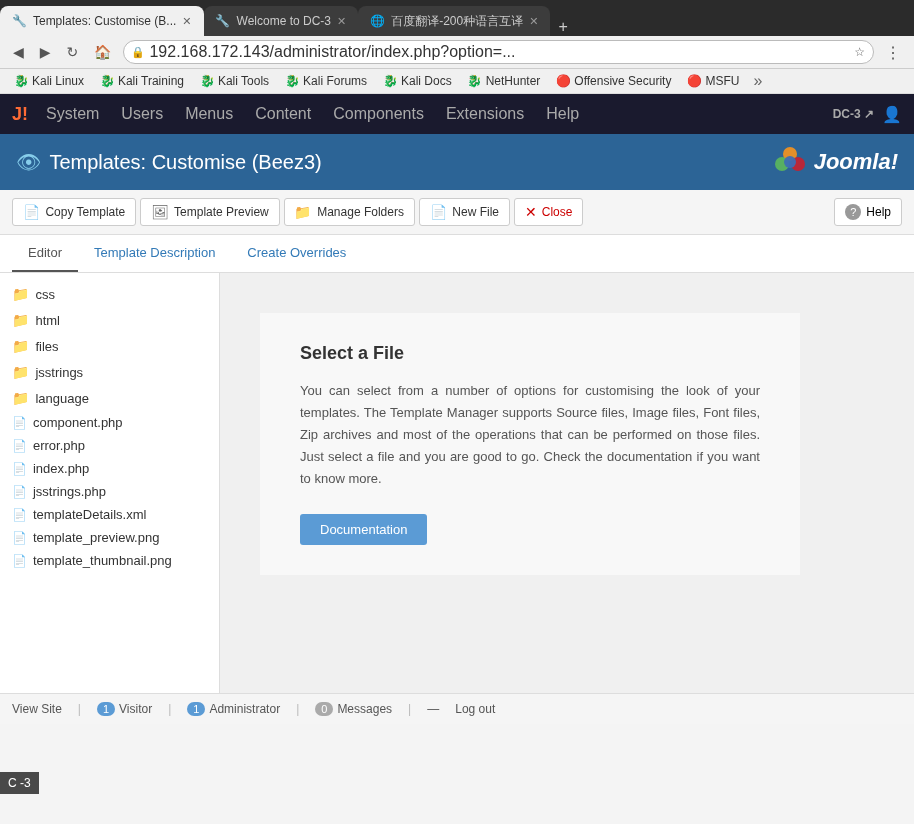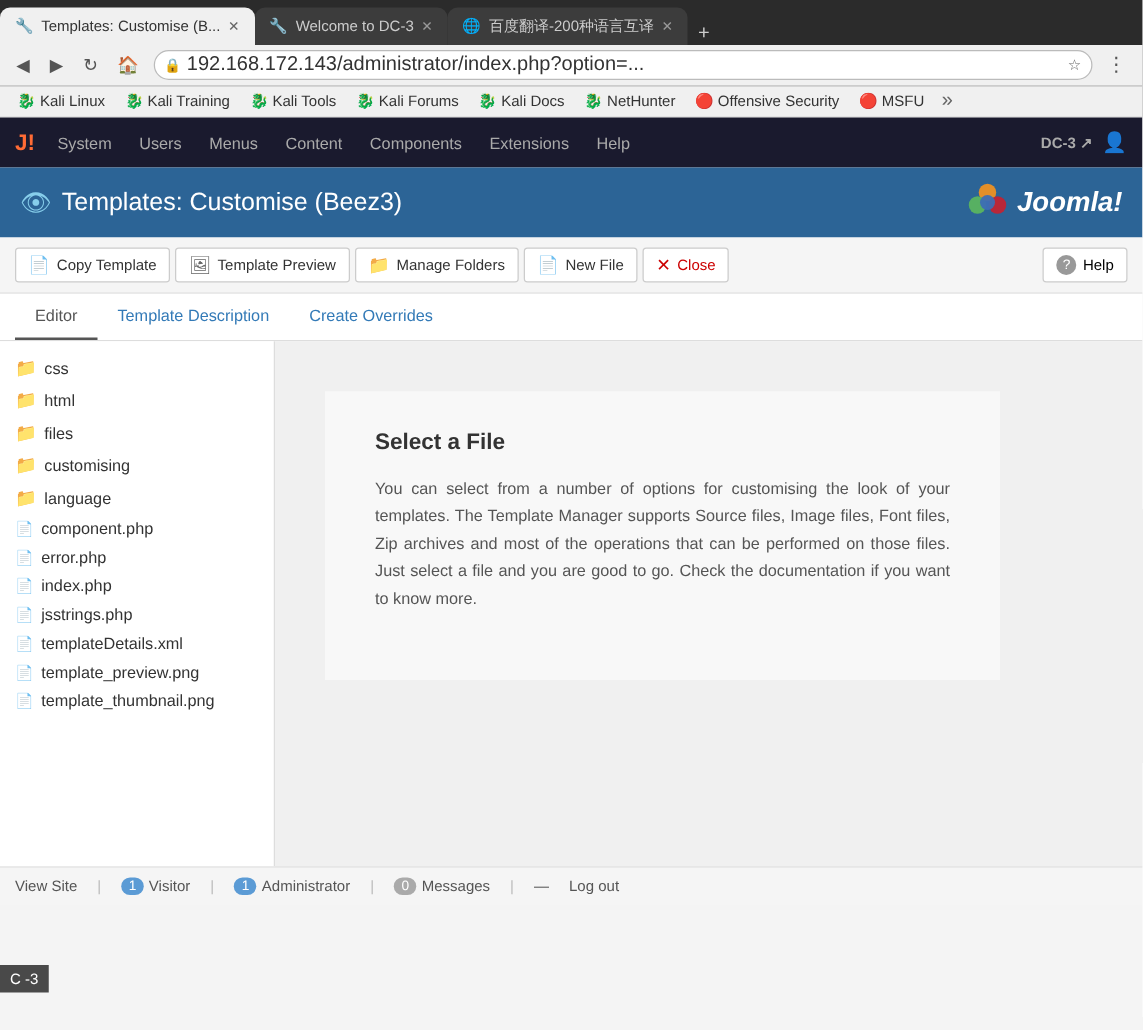--- a/index.html
+++ b/index.html
@@ -23,21 +23,21 @@
 
     .bookmarks-bar { display: flex; align-items: center; padding: 3px 8px; background: #f0f0f0; border-bottom: 1px solid #ddd; gap: 4px; font-size: 12px; }
     .bookmark-item { display: flex; align-items: center; gap: 3px; padding: 2px 6px; border-radius: 3px; cursor: pointer; color: #333; white-space: nowrap; }
 
     
     .joomla-admin { background: #fff; }
 
     .joomla-topbar { background: #1a1a2e; display: flex; align-items: center; padding: 0 12px; height: 40px; gap: 8px; }
     .joomla-logo-small { color: #ff6b35; font-size: 18px; font-weight: bold; }
     .joomla-nav { display: flex; align-items: center; flex: 1; gap: 2px; }
-    .joomla-nav-item { color: #aaa; padding: 4px 10px; font-size: 13px; cursor: pointer; border-radius: 3px; }
+    .joomla-nav-item { color: #aaa; padding: 4px 10px; font-size: 16px; cursor: pointer; border-radius: 3px; }
     .joomla-topbar-right { display: flex; align-items: center; gap: 8px; color: #aaa; font-size: 12px; }
 
     .joomla-header { background: #2c6496; display: flex; align-items: center; justify-content: space-between; padding: 0 16px; height: 56px; }
     .joomla-page-title { display: flex; align-items: center; gap: 8px; color: white; font-size: 20px; font-weight: normal; }
     .joomla-eye-icon { color: #87ceeb; font-size: 20px; }
     .joomla-logo { display: flex; align-items: center; gap: 4px; }
     .joomla-logo-text { color: white; font-size: 22px; font-style: italic; font-weight: bold; }
 
     .joomla-toolbar { display: flex; align-items: center; padding: 8px 12px; background: #f5f5f5; border-bottom: 1px solid #ddd; gap: 4px; }
     .toolbar-btn { display: flex; align-items: center; gap: 5px; padding: 5px 10px; background: white; border: 1px solid #ccc; border-radius: 3px; cursor: pointer; font-size: 12px; color: #333; }
@@ -231,21 +231,21 @@
       <div class="tree-folder">
         <span class="folder-icon">📁</span>
         <span>html</span>
       </div>
       <div class="tree-folder">
         <span class="folder-icon">📁</span>
         <span>files</span>
       </div>
       <div class="tree-folder">
         <span class="folder-icon">📁</span>
-        <span>customising</span>
+        <span>jsstrings</span>
       </div>
       <div class="tree-folder">
         <span class="folder-icon">📁</span>
         <span>language</span>
       </div>
       <div class="tree-file">
         <span class="file-icon">📄</span>
         <span>component.php</span>
       </div>
       <div class="tree-file">
@@ -271,20 +271,21 @@
       <div class="tree-file">
         <span class="file-icon">📄</span>
         <span>template_thumbnail.png</span>
       </div>
     </div>
 
     <div class="content-panel">
       <div class="select-file-box">
         <div class="select-title">Select a File</div>
         <div class="select-desc">You can select from a number of options for customising the look of your templates. The Template Manager supports Source files, Image files, Font files, Zip archives and most of the operations that can be performed on those files. Just select a file and you are good to go. Check the documentation if you want to know more.</div>
+        <button class="doc-btn">Documentation</button>
       </div>
     </div>
   </div>
 
   <div class="statusbar">
     <span class="status-item">
       <span>View Site</span>
     </span>
     <span class="status-divider">|</span>
     <span class="status-item">

